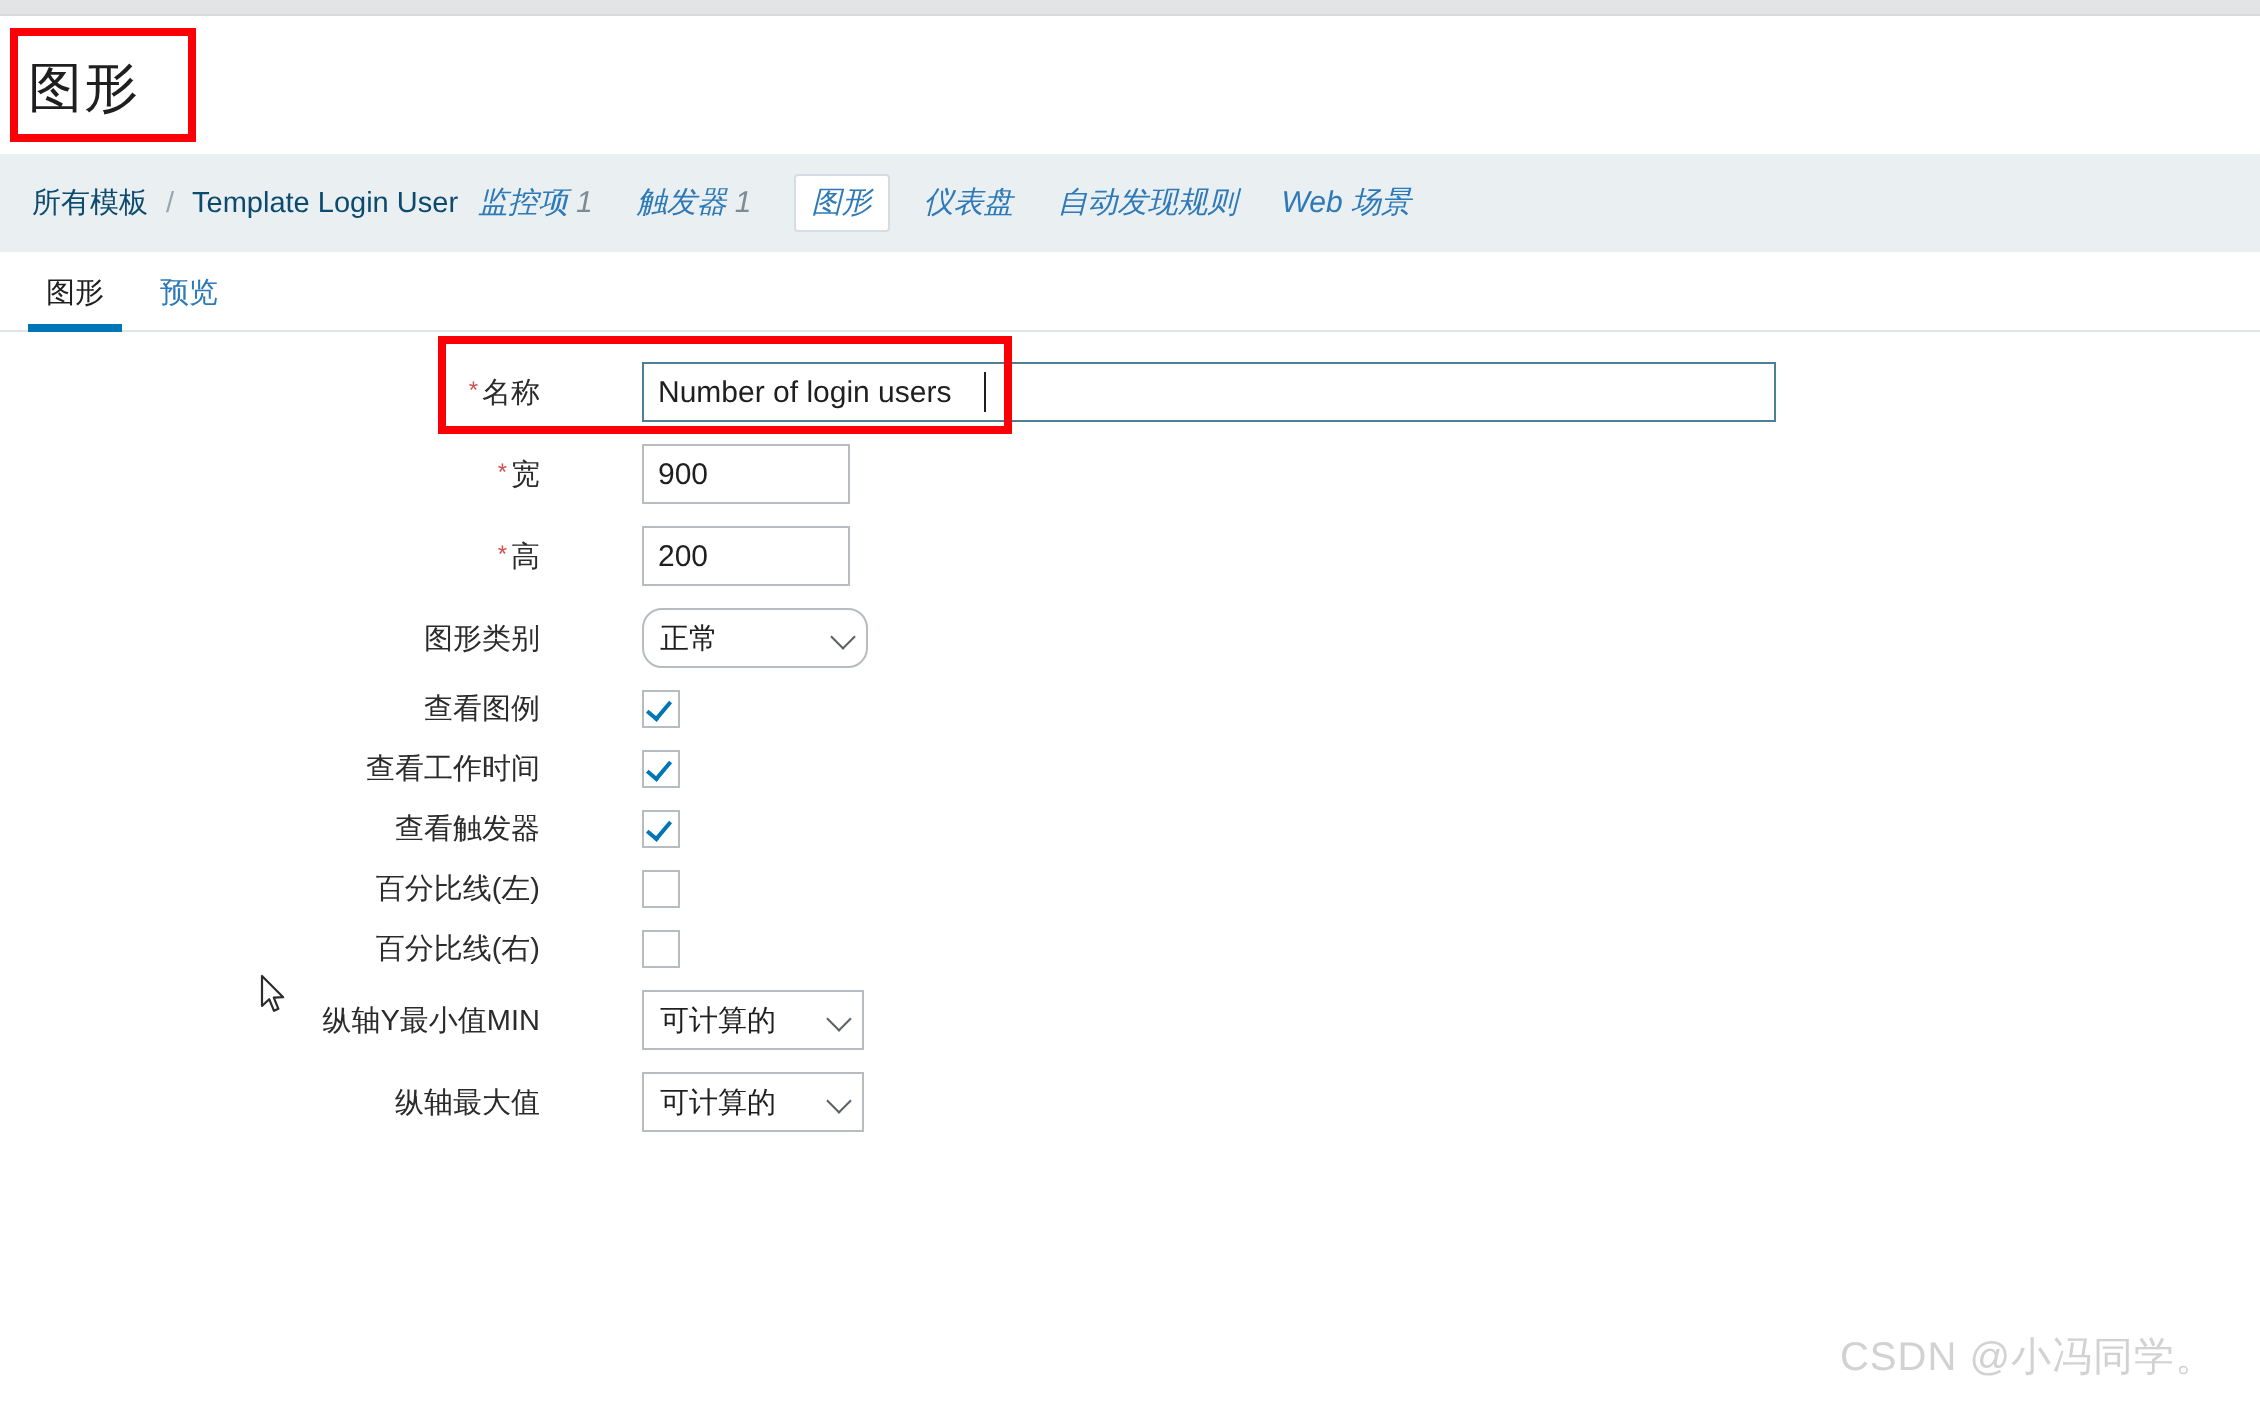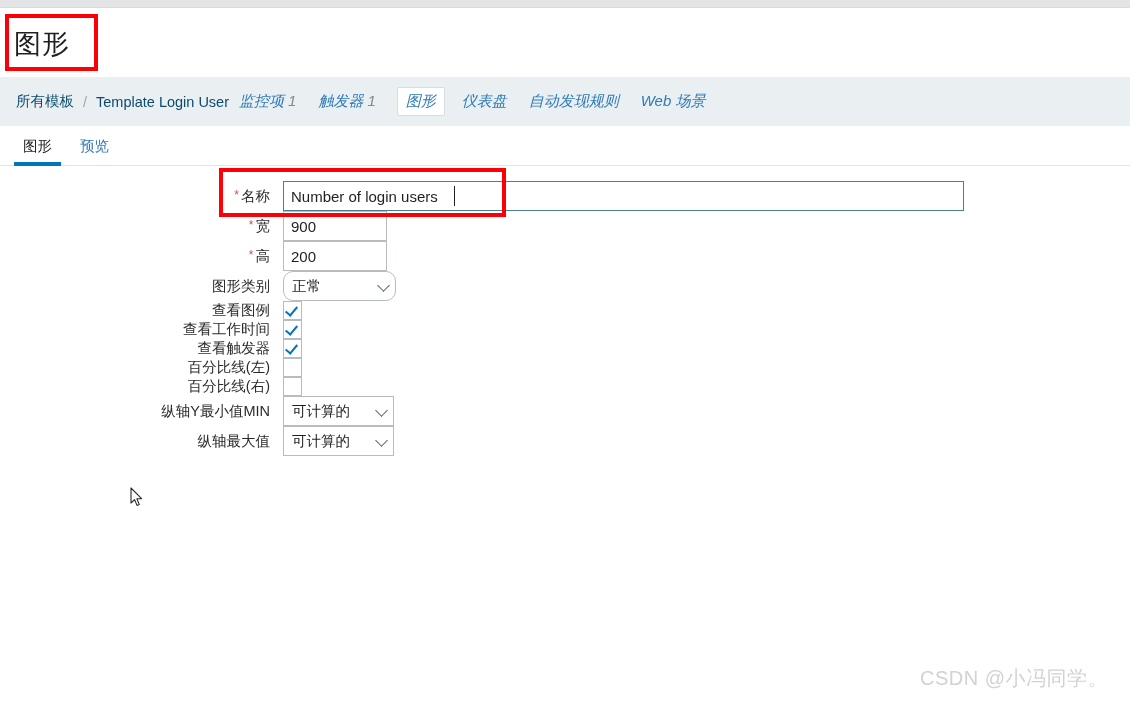--- a/index.html
+++ b/index.html
@@ -125,20 +125,22 @@
   }
 
   
   .form-area {
     position: relative;
     padding-top: 15px;
   }
   .frow {
     display: flex;
     align-items: center;
+    margin-bottom: 11px;
+    gap: 38px;
   }
   .flabel {
     width: 283px;
     text-align: right;
     padding-right: 13px;
     box-sizing: border-box;
     font-size: 14.5px;
     color: #2b2b2b;
     white-space: nowrap;
   }
@@ -154,21 +156,21 @@
     background: #ffffff;
     height: 30px;
     box-sizing: border-box;
     padding: 0 7px;
     font-family: "Liberation Sans", "DejaVu Sans", sans-serif;
     font-size: 15px;
     color: #1f1f1f;
     outline: none;
   }
   .txt.name-field {
-    width: 681px;
+    width: 567px;
     position: relative;
   }
   .txt.small {
     width: 104px;
     border: 1px solid #b6bcc0;
   }
   .name-wrap {
     position: relative;
     display: inline-block;
   }

